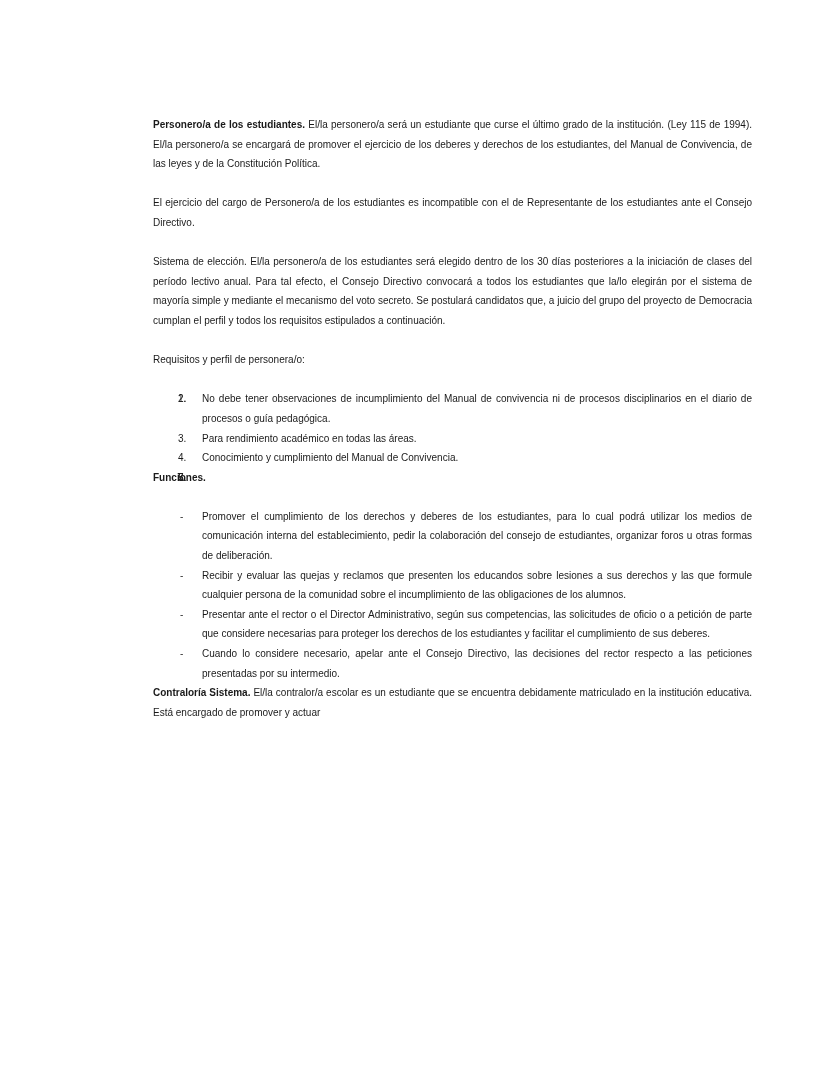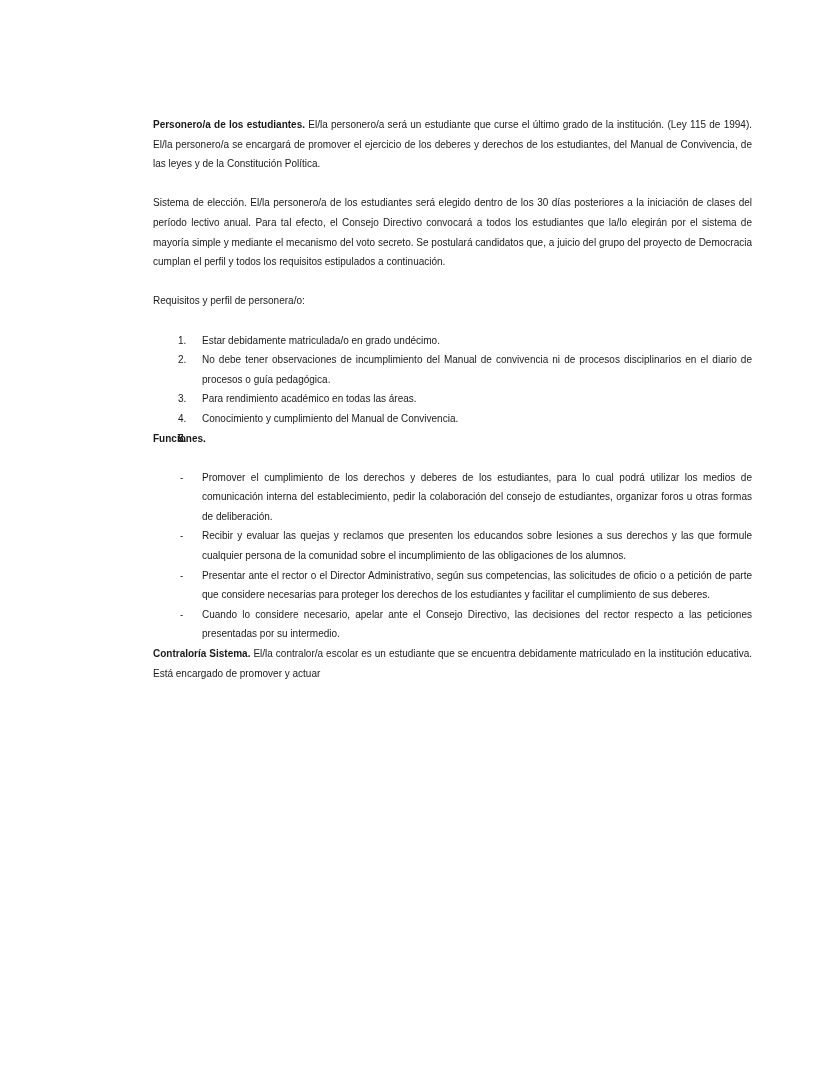--- a/index.html
+++ b/index.html
@@ -20,27 +20,28 @@
   ul.fun li .dash { position:absolute; left:27px; top:0; color:#333; }
   .heading { font-weight:bold; }
 </style>
 </head>
 <body>
 
 <div class="page">
 
   <p class="gap"><b>Personero/a de los estudiantes.</b><span> El/la personero/a será un estudiante que curse el último grado de la institución. (Ley 115 de 1994). El/la personero/a se encargará de promover el ejercicio de los deberes y derechos de los estudiantes, del Manual de Convivencia, de las leyes y de la Constitución Política.</span></p>
 
+  <p class="gap">El ejercicio del cargo de Personero/a de los estudiantes es incompatible con el de Representante de los estudiantes ante el Consejo Directivo.</p>
 
   <p class="gap">Sistema de elección. El/la personero/a de los estudiantes será elegido dentro de los 30 días posteriores a la iniciación de clases del período lectivo anual.  Para tal efecto, el Consejo Directivo convocará a todos los estudiantes que la/lo elegirán por el sistema de mayoría simple y mediante el mecanismo del voto secreto. Se postulará candidatos que, a juicio del grupo del proyecto de Democracia cumplan el perfil y todos los requisitos estipulados a continuación.</p>
 
   <p class="gap">Requisitos y perfil de personera/o:</p>
 
   <ol class="req gap">
-    <li><span class="num">1.</span><span>Estar debidamente matriculada/o en grado undécimo.</span></li>
+    <li><span class="num">1.</span></li>
     <li><span class="num">2.</span><span>No debe tener observaciones de incumplimiento del Manual de convivencia ni de procesos disciplinarios en el diario de procesos o guía pedagógica.</span></li>
     <li><span class="num">3.</span><span>Para rendimiento académico en todas las áreas.</span></li>
     <li><span class="num">4.</span><span>Conocimiento y cumplimiento del Manual de Convivencia.</span></li>
     <li><span class="num">5.</span></li>
     <li><span class="num">6.</span></li>
     <li><span class="num">7.</span></li>
   </ol>
 
   <p class="gap heading">Funciones.</p>
 

